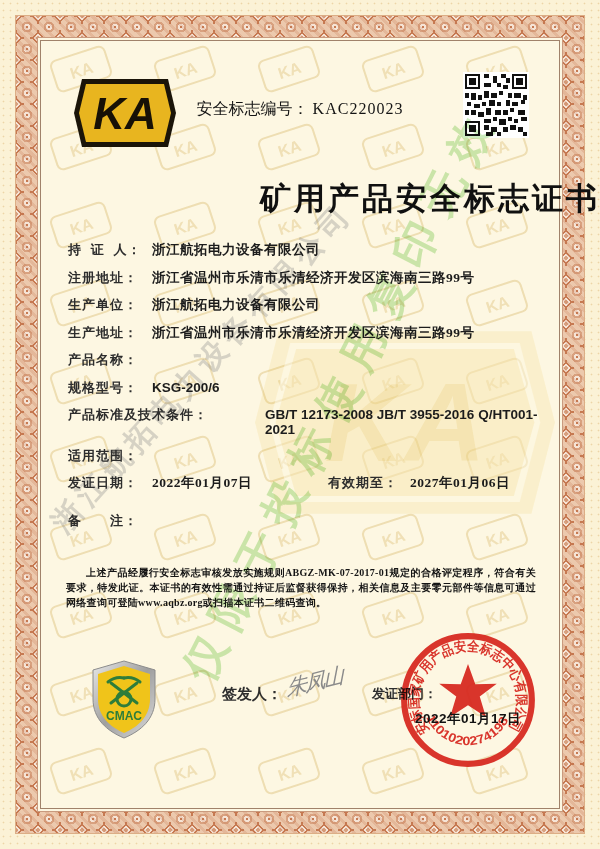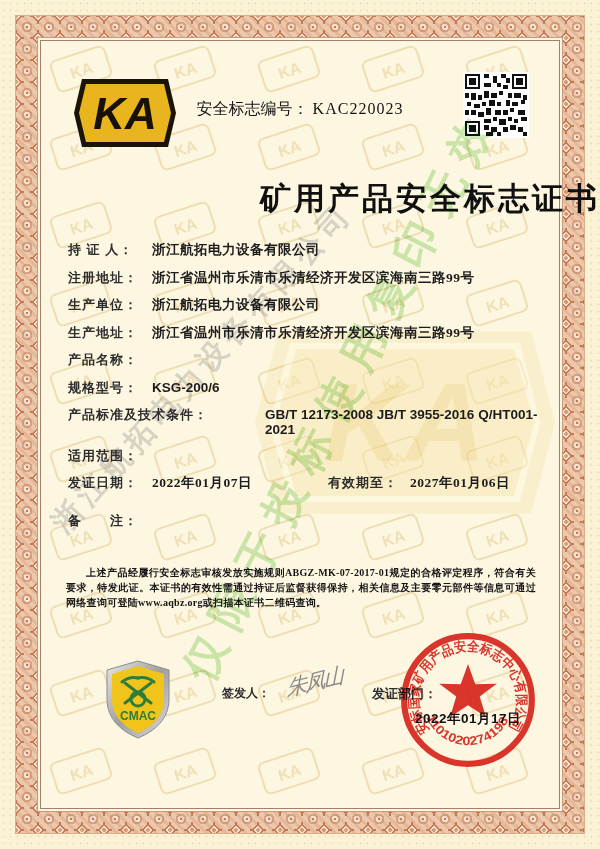--- a/index.html
+++ b/index.html
@@ -51,41 +51,41 @@
   .qr{position:absolute;left:463px;top:72px;width:66px;height:66px;background:#fff;padding:2px;box-sizing:border-box;}
 
   .title{
     position:absolute;left:0;top:178px;width:100%;text-align:right;
     font-family:"Liberation Serif","DejaVu Serif",serif;
     font-size:31px;font-weight:700;letter-spacing:3px;color:#101010;
   }
 
   .fields{position:absolute;left:68px;top:241px;width:478px;}
   .frow{display:flex;align-items:baseline;margin-bottom:9.5px;min-height:17px;}
-  .flabel{flex:0 0 84px;font-size:13px;font-weight:bold;color:#2d2d2d;letter-spacing:1px;white-space:nowrap;}
+  .flabel{flex:0 0 84px;font-size:13px;font-weight:bold;color:#2d2d2d;letter-spacing:1px;white-space:nowrap;font-family:Liberation Mono, monospace;}
   .fvalue{
     font-family:"Liberation Serif","DejaVu Serif",serif;
     font-size:13.5px;font-weight:bold;color:#1c1c1c;letter-spacing:.5px;
   }
   .fvalue.num{font-family:"Liberation Sans","DejaVu Sans",sans-serif;letter-spacing:0;}
   .frow.long .flabel{flex:0 0 152px;}
   .frow.long .fvalue{margin-left:36px;padding-left:9px;}
   .frow.dates .fvalue{flex:0 0 148px;}
   .frow.dates .flabel.second{flex:0 0 82px;margin-left:28px;}
   .frow.remark{margin-top:20px;}
 
   .statement{
     position:absolute;left:66px;top:565px;width:470px;
     font-family:"Liberation Serif","DejaVu Serif",serif;
     font-size:10px;font-weight:bold;line-height:15px;color:#151515;
     text-indent:2em;letter-spacing:.3px;text-align:justify;
   }
 
-  .cmac{position:absolute;left:101px;top:659px;width:74px;height:82px;text-decoration:underline;}
-  .issuer-label{position:absolute;left:222px;top:685px;font-size:12px;font-weight:bold;color:#2d2d2d;}
+  .cmac{position:absolute;left:87px;top:659px;width:74px;height:82px;text-decoration:underline;}
+  .issuer-label{position:absolute;left:222px;top:685px;font-size:15px;font-weight:bold;color:#2d2d2d;}
   .signature{
     position:absolute;left:286px;top:668px;z-index:2;
     font-family:"Liberation Serif","DejaVu Serif",cursive,serif;
     font-style:italic;font-size:21px;color:#8a8a8a;
     transform:rotate(-14deg) skewX(-12deg);letter-spacing:-2px;
   }
   .dept-label{position:absolute;left:333px;top:685px;font-size:13px;font-weight:bold;color:#2d2d2d;margin-left:39px;}
   .seal{position:absolute;left:398px;top:630px;width:140px;height:140px;z-index:4;mix-blend-mode:multiply;opacity:.93;}
   .seal-date{
     position:absolute;left:398px;top:710px;width:140px;text-align:center;z-index:5;

